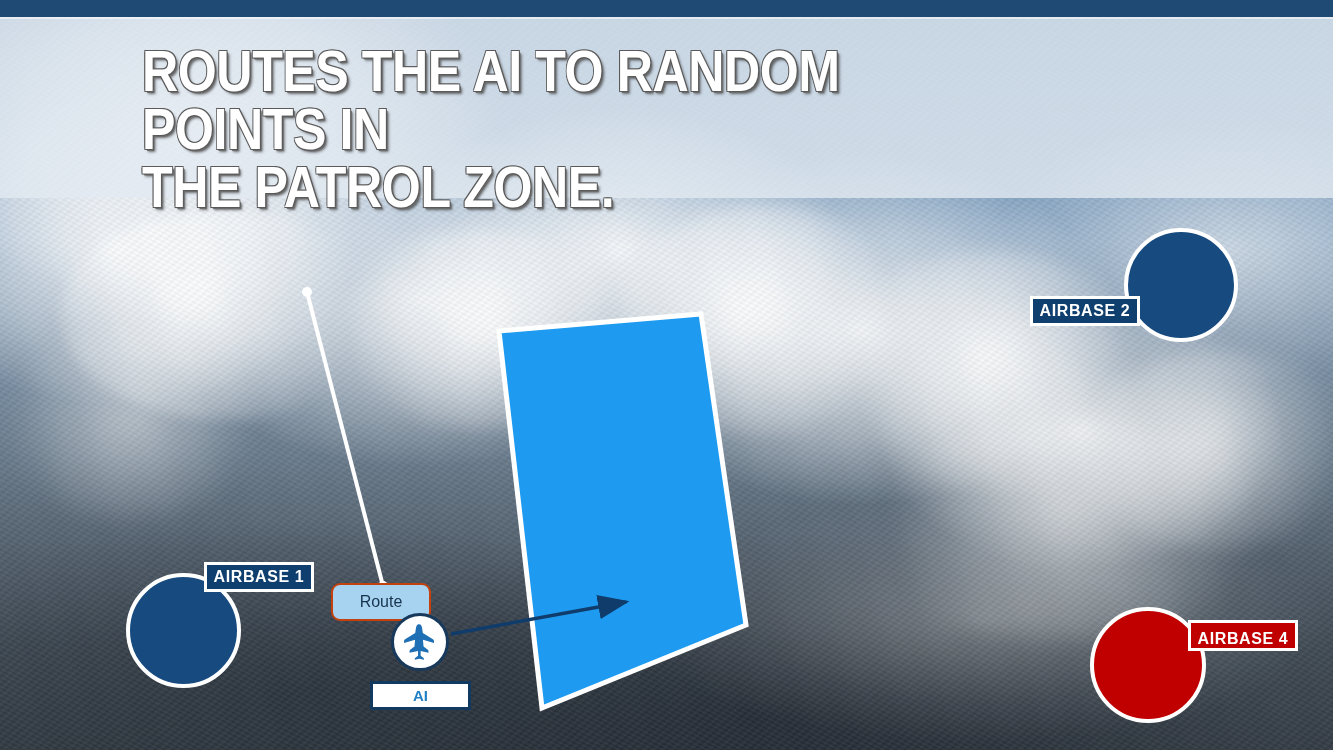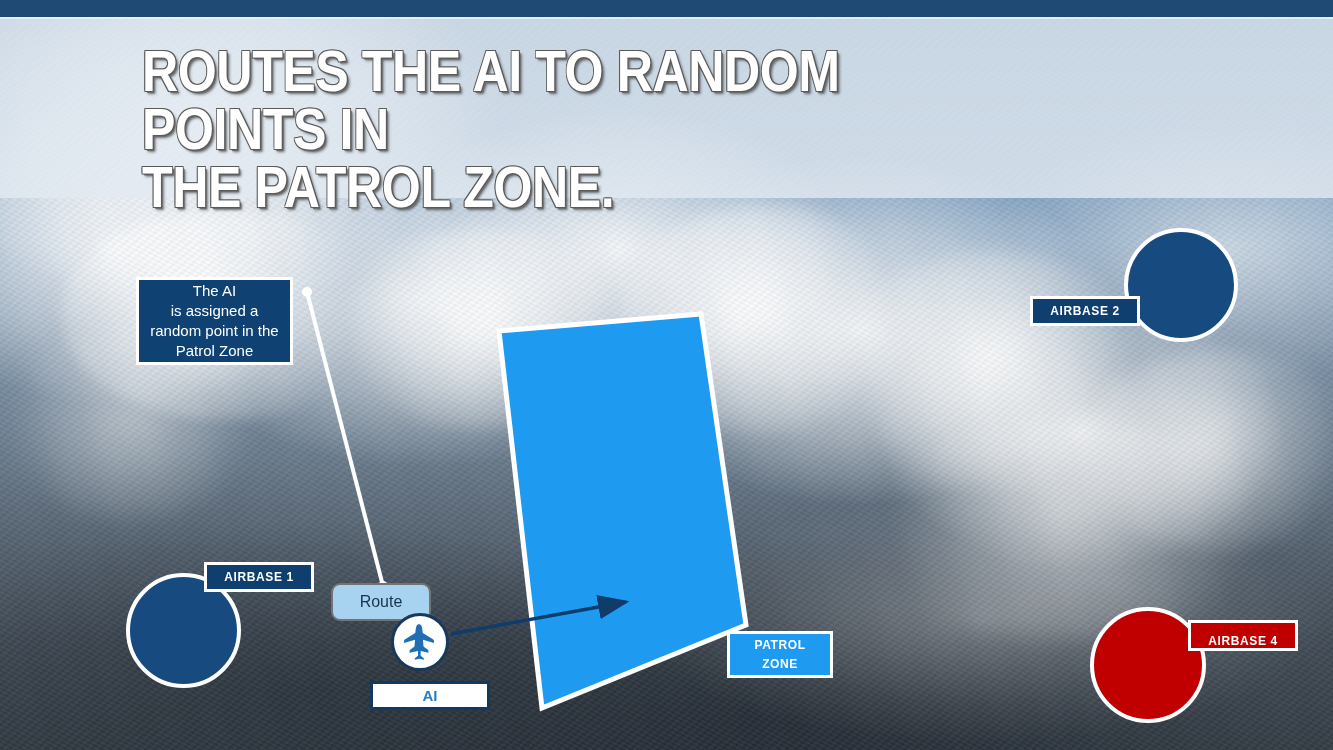--- a/index.html
+++ b/index.html
@@ -107,21 +107,21 @@
   }
   .navy-circle { background: #174b7f; }
   .red-circle  { background: #c00000; }
 
   .tag {
     position: absolute;
     box-sizing: border-box;
     border: 3px solid #ffffff;
     color: #ffffff;
     font-weight: bold;
-    font-size: 12px;
+    font-size: 16px;
     letter-spacing: 0.6px;
     display: flex;
     align-items: center;
     justify-content: center;
     text-align: center;
   }
   .tag-navy { background: #0f3f6e; }
   .tag-red  { background: #c00000; align-items: flex-end; }
   .tag-blue { background: #1e9bf0; }
 
@@ -138,21 +138,21 @@
     align-items: center;
     justify-content: center;
     white-space: pre-line;
     padding: 4px 6px;
   }
 
   .route-chip {
     position: absolute;
     box-sizing: border-box;
     background: #a8d3f0;
-    border: 2px solid #737373;
+    border: 2px solid #c2410c;
     border-radius: 9px;
     color: #16334d;
     font-size: 16px;
     display: flex;
     align-items: center;
     justify-content: center;
   }
 
   .ai-chip {
     position: absolute;
@@ -227,53 +227,43 @@
     <circle cx="383" cy="586" r="5" fill="#ffffff"></circle>
 
     <defs>
       <marker id="arrowhead" markerWidth="9" markerHeight="7" refX="8" refY="3.5" orient="auto">
         <polygon points="0 0, 9 3.5, 0 7" fill="#0f3c6b"></polygon>
       </marker>
     </defs>
     <line x1="451" y1="634" x2="626" y2="602" stroke="#0f3c6b" stroke-width="3.5" marker-end="url(#arrowhead)"></line>
   </svg>
 
-  <div class="callout" style="left:136px; top:277px; width:157px; height:88px;">
-    <span>The AI
-is assigned a
-random point in the
-Patrol Zone</span>
-  </div>
 
   <div class="tag tag-navy" style="left:204px; top:562px; width:110px; height:30px;">
     <span>AIRBASE 1</span>
   </div>
 
   <div class="tag tag-navy" style="left:1030px; top:296px; width:110px; height:30px;">
     <span>AIRBASE 2</span>
   </div>
 
   <div class="tag tag-red" style="left:1188px; top:620px; width:110px; height:31px;">
     <span>AIRBASE 4</span>
   </div>
 
-  <div class="tag tag-blue" style="left:727px; top:631px; width:106px; height:47px;">
-    <span class="zone-label-stack">PATROL
-ZONE</span>
-  </div>
 
   <div class="route-chip" style="left:331px; top:583px; width:100px; height:38px;">
     <span>Route</span>
   </div>
 
   <div class="jet-badge" style="left:391px; top:613px; width:58px; height:58px;">
     <svg width="42" height="42" viewBox="0 0 64 64">
       <g fill="#1f6fb5">
         <path d="M31 5c2.1 0 3.6 2.4 4.1 5.4l1.2 7.7 15.4 9.6c1 .6 1.6 1.7 1.6 2.9v3.1l-16.8-5.3 0.9 10.6 6.6 4.9c0.6 0.4 0.9 1.1 0.9 1.8v2.6L33 45.6V53l4.4 3.2c0.4 0.3 0.6 0.8 0.6 1.3V59l-7-1.6L24 59v-1.5c0-0.5 0.2-1 0.6-1.3L29 53v-7.4l-12.9 2.7v-2.6c0-0.7 0.3-1.4 0.9-1.8l6.6-4.9 0.9-10.6L7.7 33.7v-3.1c0-1.2 0.6-2.3 1.6-2.9l15.4-9.6 1.2-7.7C26.4 7.4 27.9 5 30 5z"></path>
       </g>
     </svg>
   </div>
 
-  <div class="ai-chip" style="left:370px; top:681px; width:120px; height:29px;">
+  <div class="ai-chip" style="left:370px; top:681px; width:101px; height:29px;">
     <span>AI</span>
   </div>
 
 </div>
 
 </body></html>

